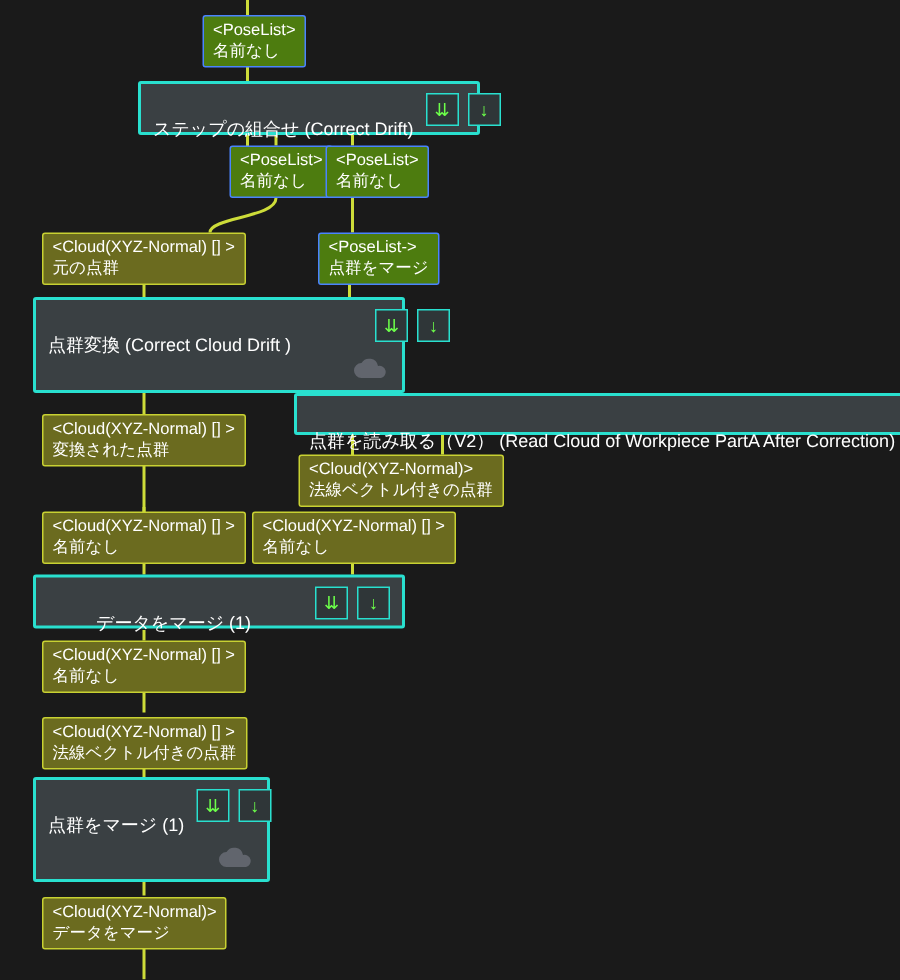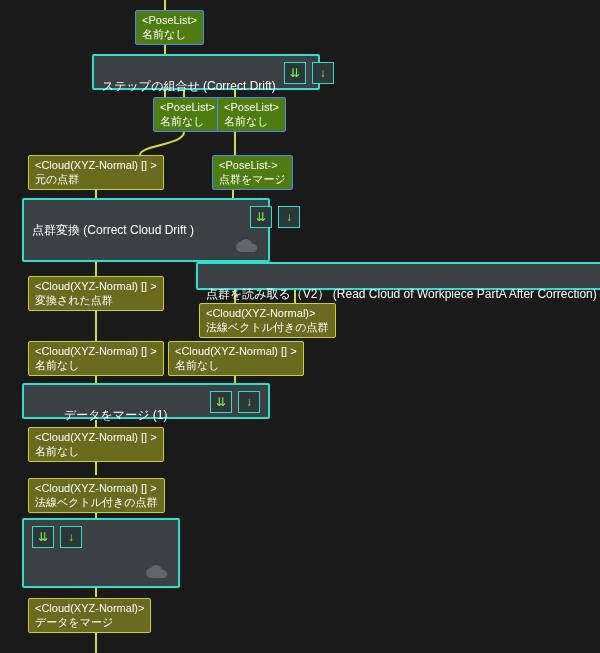--- a/index.html
+++ b/index.html
@@ -180,20 +180,21 @@
     <span class="type">&lt;Cloud(XYZ-Normal) [] &gt;</span>
     <span class="label">名前なし</span>
   </div>
 
   <div class="port olive" style="left:28px; top:478px;">
     <span class="type">&lt;Cloud(XYZ-Normal) [] &gt;</span>
     <span class="label">法線ベクトル付きの点群</span>
   </div>
 
   <div class="nodebox" style="left:22px; top:518px; width:158px; height:70px;">
+    <div class="title">点群をマージ (1)</div>
     <div class="btns">
       <div class="sqbtn">
           <span>⇊</span>
         </div>
       <div class="sqbtn">
           <span>↓</span>
         </div>
     </div>
     <svg class="cloud-icon" viewBox="0 0 24 16">
         <path d="M7 14a5 5 0 010-10 6 6 0 0111 2 4 4 0 012 8H7z" fill="#aab"></path>

